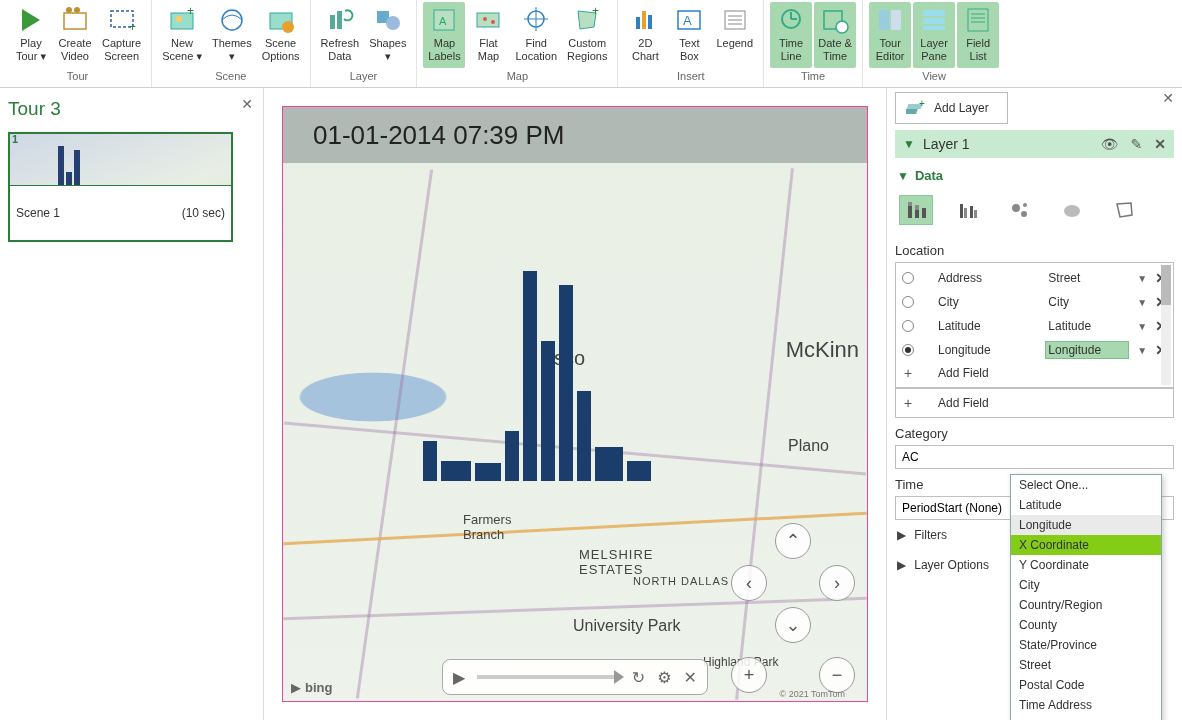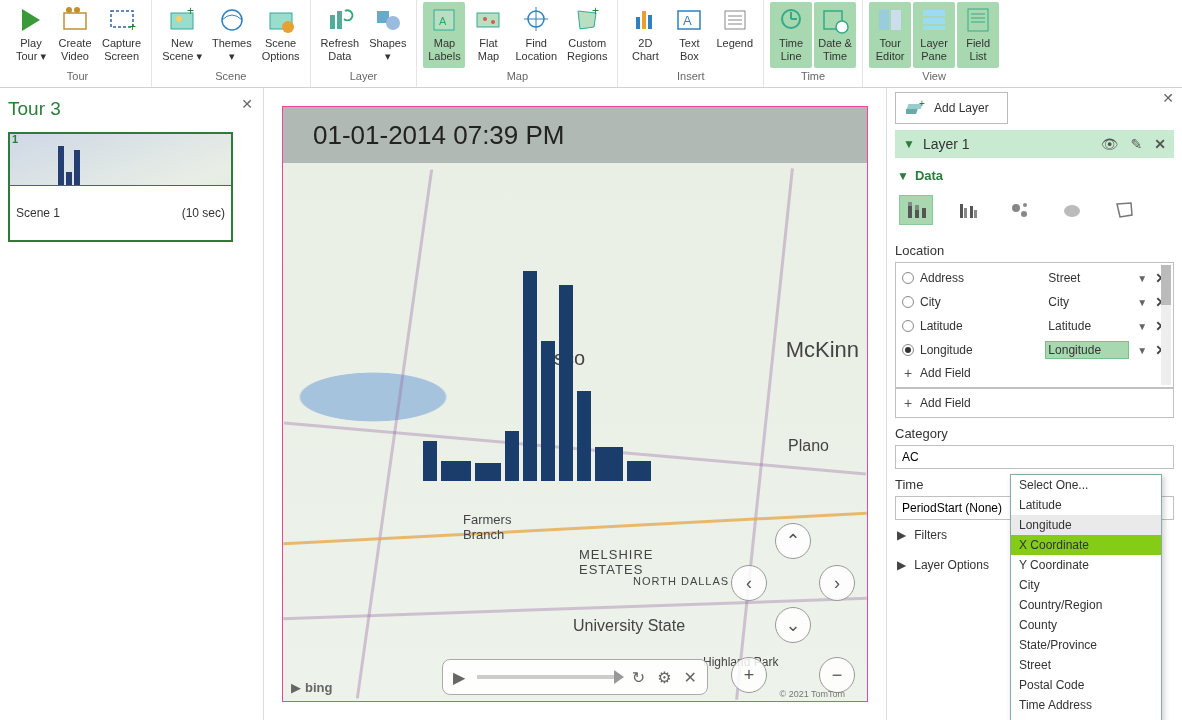--- a/index.html
+++ b/index.html
@@ -90,21 +90,21 @@
 .section-hdr .lbl{ color:#2a7d3a; font-weight:bold; font-size:13px;}
 .viz-row{ display:flex; gap:18px; padding:6px 0 10px 4px;}
 .viz-icon{ width:34px; height:30px; border:1px solid transparent; display:flex; align-items:center; justify-content:center; cursor:pointer; color:#555;}
 .viz-icon.active{ background:#a8d8b0; border-color:#8ac89a;}
 .field-label{ font-size:13px; margin:8px 0 4px;}
 .field-box{ border:1px solid #c0c0c0; padding:3px 0; position:relative;}
 .field-row{ display:flex; align-items:center; padding:3px 6px; gap:6px;}
 .field-row .rad{ width:12px; height:12px; border:1px solid #888; border-radius:50%; background:#fff; display:inline-block; position:relative;}
 .field-row .rad.checked::after{content:''; position:absolute; inset:2px; border-radius:50%; background:#333;}
 .field-row .plus{ font-size:14px; color:#555; width:12px; text-align:center;}
-.field-row .fname{ flex:1;}
+.field-row .fname{ flex:1;margin-left:18px;}
 .field-row .ftype{ width:84px; border:1px solid transparent; padding:1px 2px; font-size:12px; position:relative;}
 .field-row .ftype.active{ background:#a8d8b0; border-color:#7abf8c;}
 .field-row .fdd{ color:#666; font-size:10px; cursor:pointer; padding:0 2px;}
 .field-row .fx{ color:#444; font-size:14px; cursor:pointer; font-weight:bold;}
 .scrollbar{ position:absolute; right:2px; top:2px; bottom:2px; width:10px; background:#eee;}
 .scrollbar .thumb{ background:#bbb; width:100%; height:40px;}
 .simple-input{ border:1px solid #c0c0c0; padding:4px 6px; width:100%; font-size:12px;}
 .collapse-row{ display:flex; align-items:center; gap:8px; padding:8px 2px; cursor:pointer;}
 .collapse-row .chev{ color:#444; font-size:12px;}
 
@@ -379,21 +379,21 @@
       <div class="map-road r4"></div>
       <div class="map-road r5"></div>
     <div class="map-timebar">
       <span class="map-time">01-01-2014 07:39 PM</span>
     </div>
     <span class="map-label" style="right:8px; top:230px; font-size:22px;">McKinn</span>
     <span class="map-label" style="left:260px; top:240px; font-size:20px;">risco</span>
     <span class="map-label" style="right:38px; top:330px; font-size:16px;">Plano</span>
     <span class="map-label" style="left:180px; top:405px; font-size:13px; white-space:pre;">Farmers
 Branch</span>
-    <span class="map-label" style="left:290px; top:510px; font-size:16px;">University State</span>
+    <span class="map-label" style="left:290px; top:510px; font-size:16px;">University Park</span>
     <span class="map-label" style="left:350px; top:468px; font-size:11px; letter-spacing:1px;">NORTH DALLAS</span>
     <span class="map-label" style="left:420px; top:548px; font-size:12px;">Highland Park</span>
     <span class="map-label" style="left:296px; top:440px; font-size:13px; letter-spacing:1px; white-space:pre;">MELSHIRE
 ESTATES</span>
     <div class="map-bars">
       <div></div>
         <div></div>
         <div></div>
         <div></div>
         <div></div>

